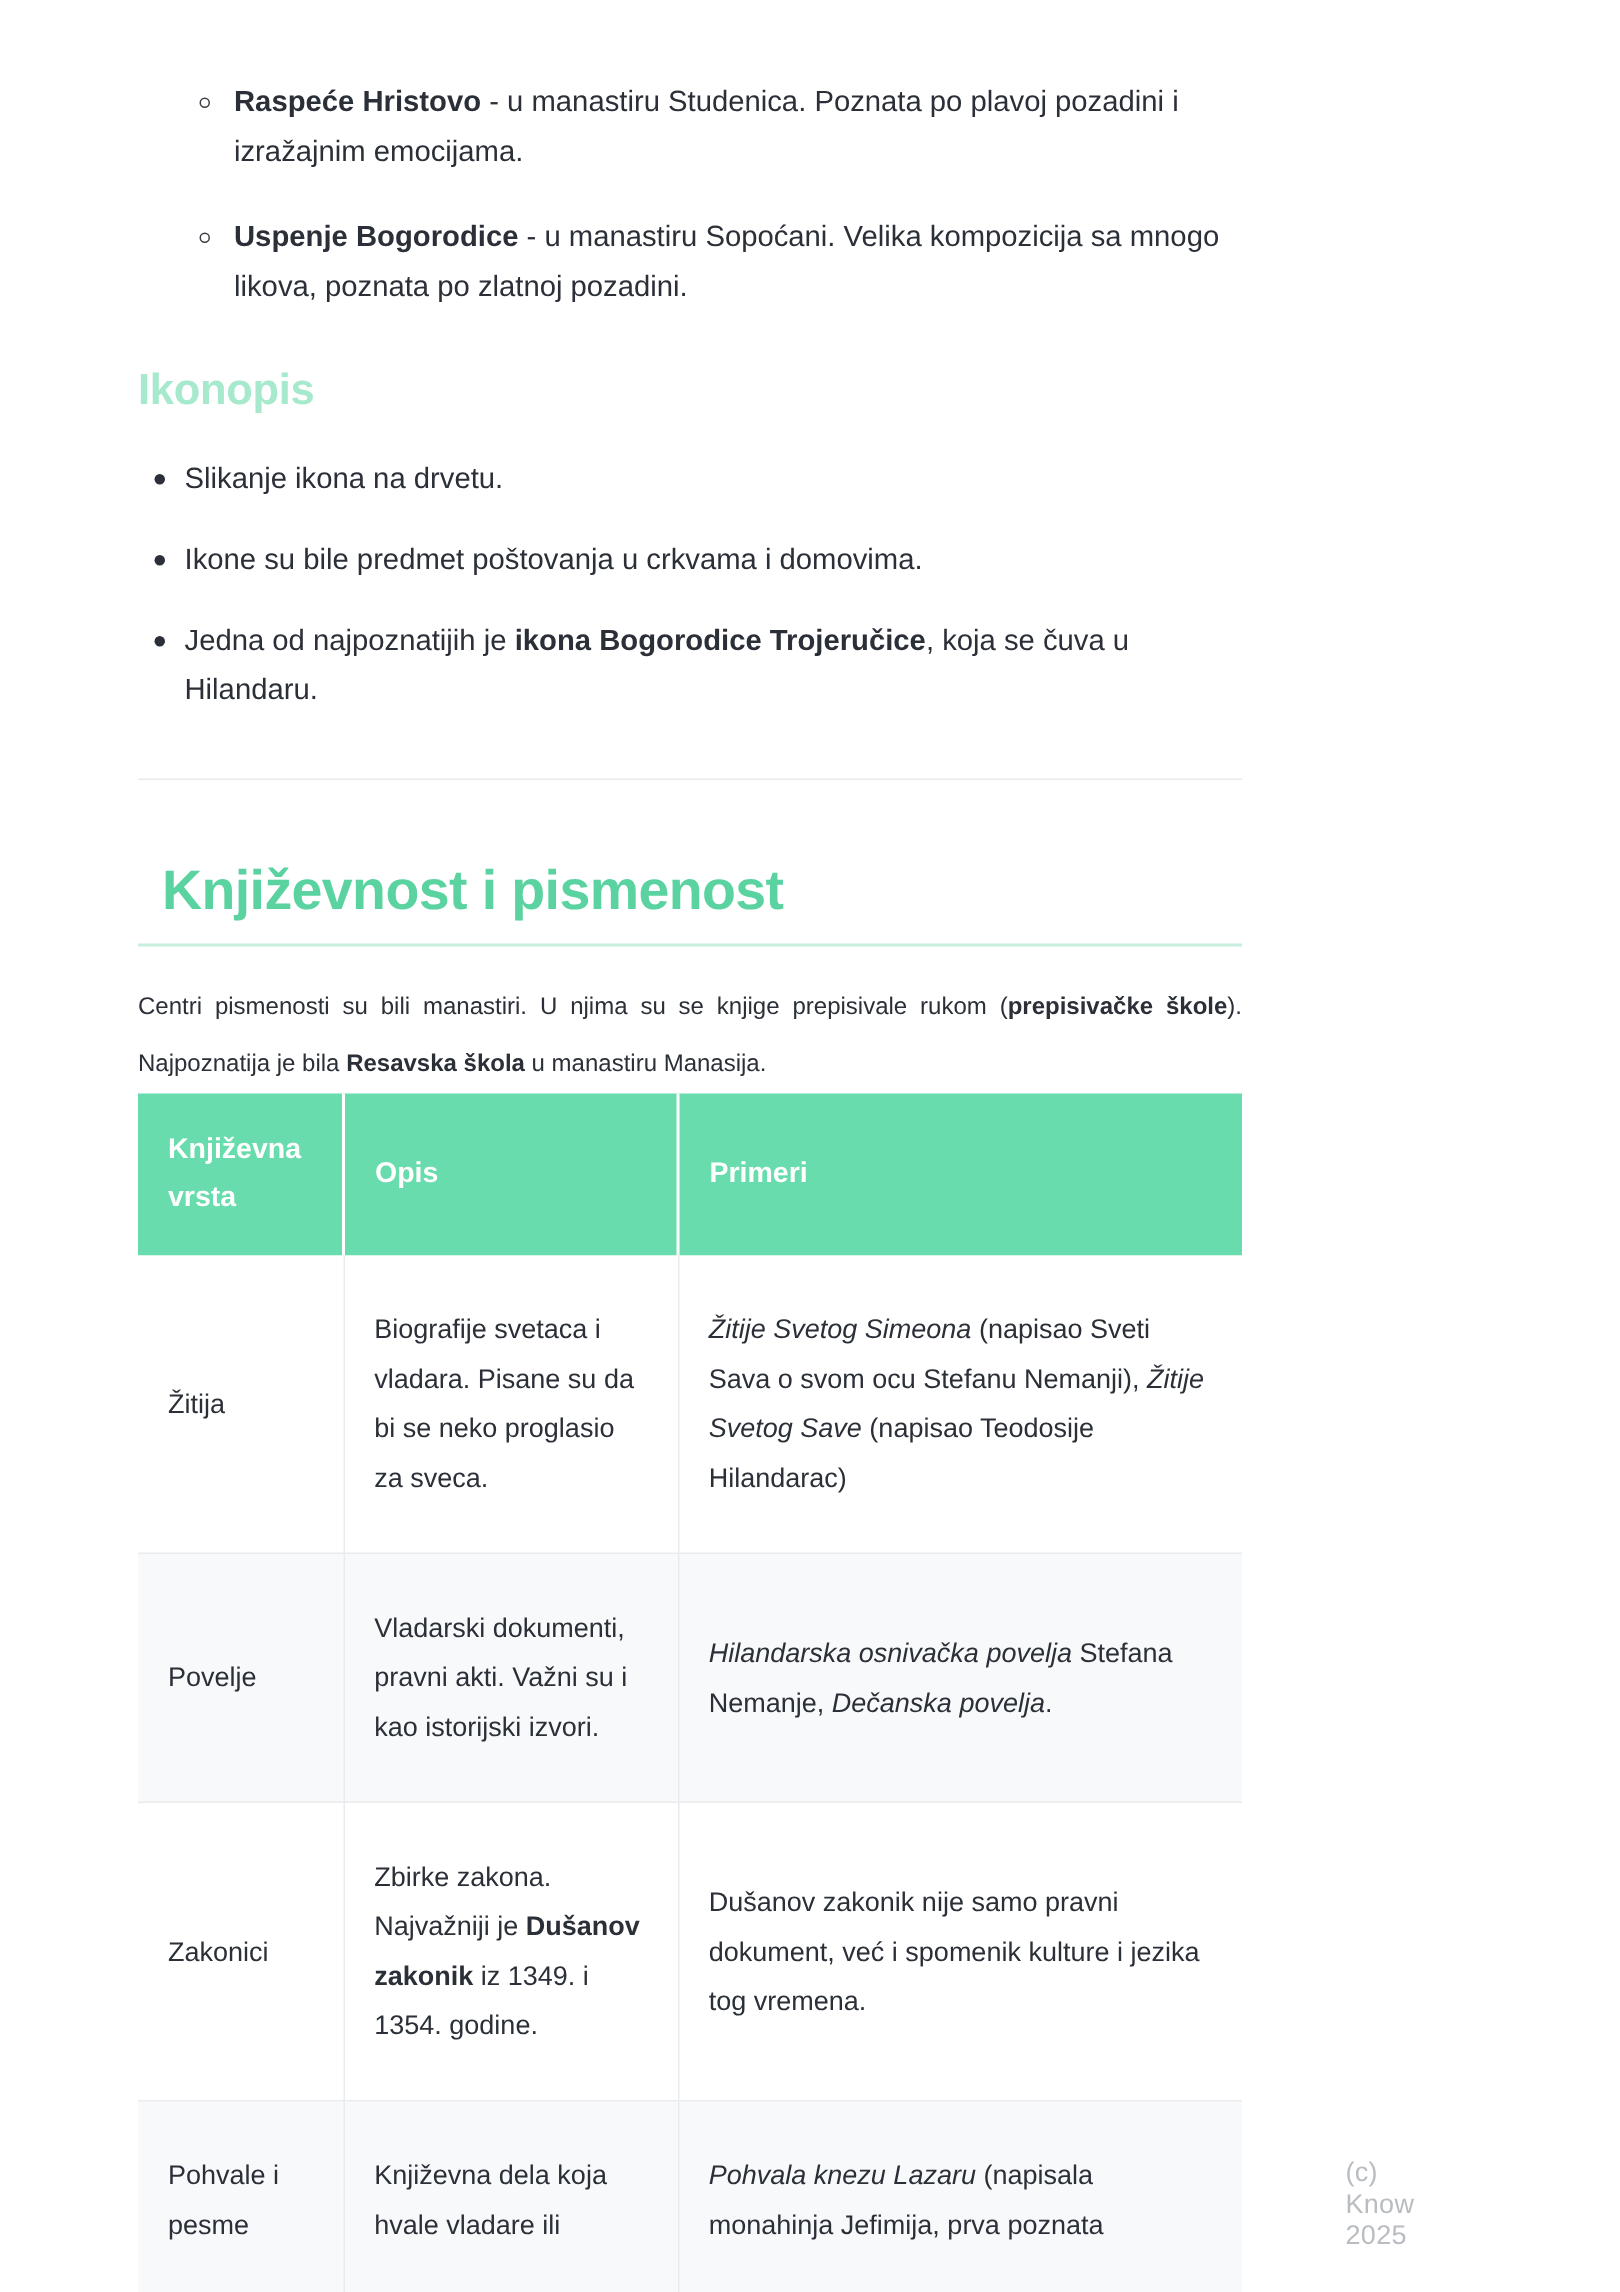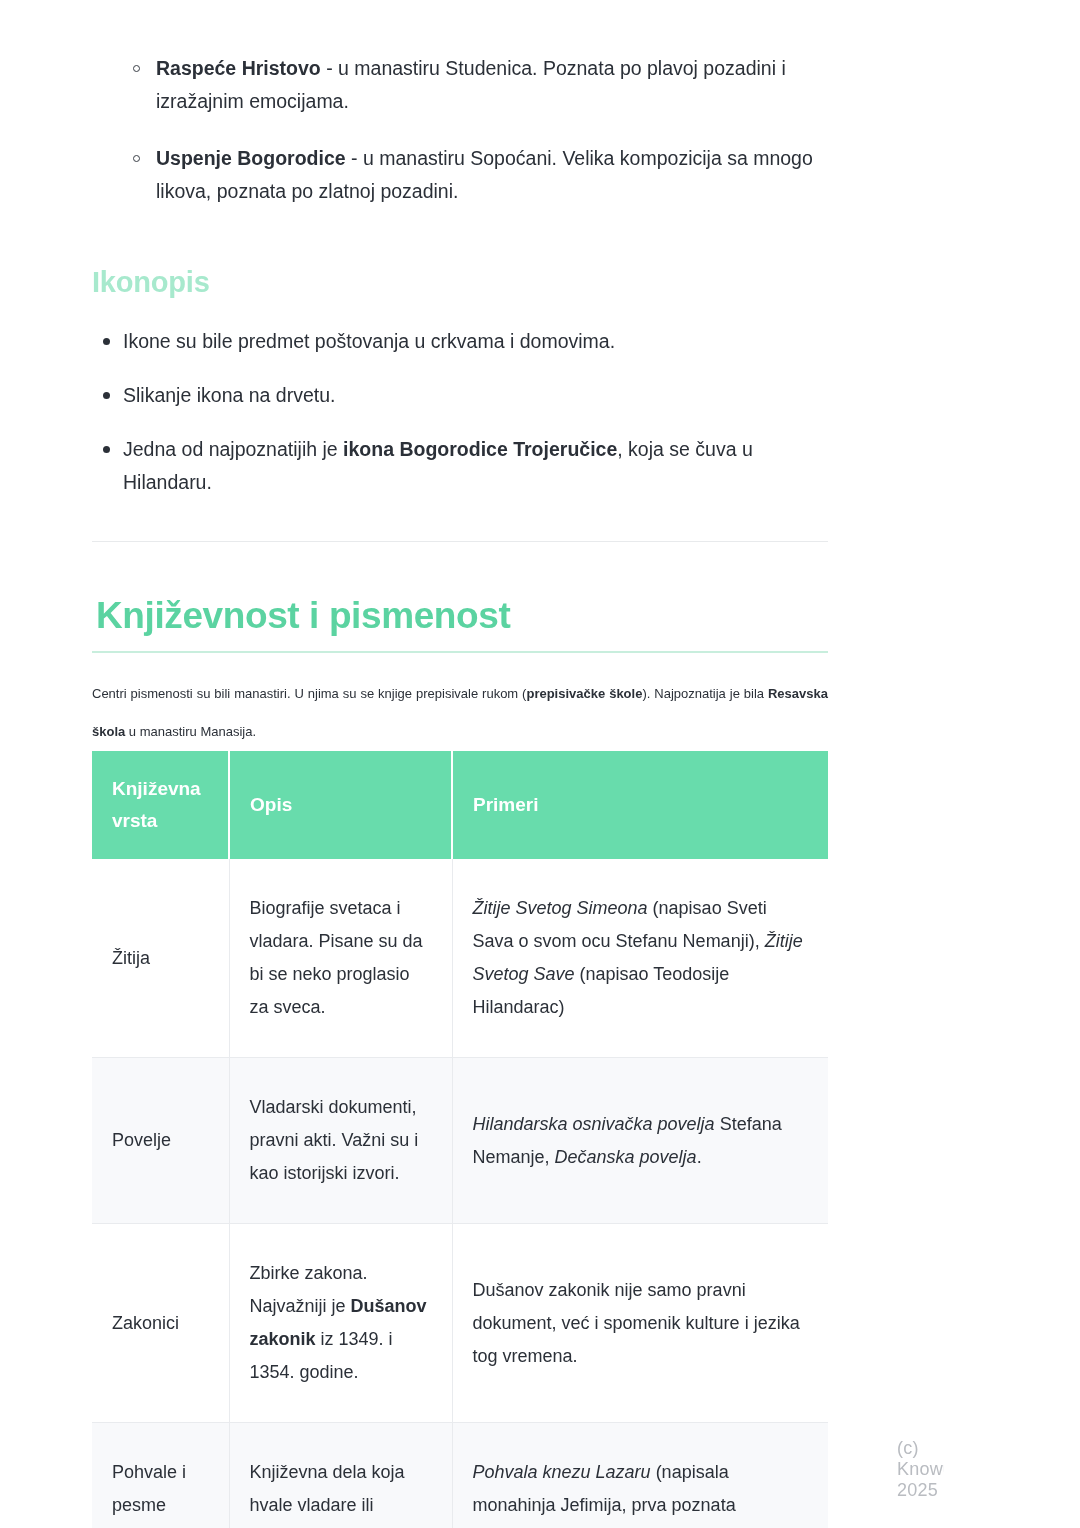--- a/index.html
+++ b/index.html
@@ -64,21 +64,21 @@
     border: 1.6px solid #3a3f47;
     border-radius: 50%;
     box-sizing: border-box;
   }
 
   
   .sub-heading {
     font-size: 29px;
     font-weight: 700;
     color: #a7e9cd;
-    margin: 58px 0 26px 0;
+    margin: 36px 0 26px 0;
     letter-spacing: -0.2px;
   }
 
   
   ul.disc-list {
     list-style: none;
     margin: 0;
     padding: 0;
   }
   ul.disc-list > li {
@@ -106,33 +106,33 @@
     background: #e8eaec;
     margin: 42px 0 0 0;
     width: 736px;
   }
 
   
   .main-heading {
     font-size: 37px;
     font-weight: 700;
     color: #5bd3a1;
-    margin: 53px 0 0 4px;
+    margin: 53px 0 0 16px;
     letter-spacing: -0.4px;
   }
   .main-heading-rule {
     height: 2px;
     background: #c8eeddff;
     margin-top: 14px;
     width: 736px;
   }
 
   
   .intro {
-    font-size: 13px;
+    font-size: 16px;
     line-height: 38px;
     color: #2b3038;
     text-align: justify;
     margin: 22px 0 0 0;
     width: 736px;
   }
 
   
   table.lit-table {
     border-collapse: collapse;
@@ -202,24 +202,24 @@
       </li>
       <li>
         <b>Uspenje Bogorodice</b><span> - u manastiru Sopoćani. Velika kompozicija sa mnogo likova, poznata po zlatnoj pozadini.</span>
       </li>
     </ul>
 
     <h2 class="sub-heading">Ikonopis</h2>
 
     <ul class="disc-list">
       <li>
+        <span>Slikanje ikona na drvetu.</span><b></b><span></span>
+      </li>
+      <li>
         <span>Ikone su bile predmet poštovanja u crkvama i domovima.</span><b></b><span></span>
-      </li>
-      <li>
-        <span>Slikanje ikona na drvetu.</span><b></b><span></span>
       </li>
       <li>
         <span>Jedna od najpoznatijih je </span><b>ikona Bogorodice Trojeručice</b><span>, koja se čuva u Hilandaru.</span>
       </li>
     </ul>
 
     <div class="divider"></div>
 
     <h1 class="main-heading">Književnost i pismenost</h1>
     <div class="main-heading-rule"></div>

